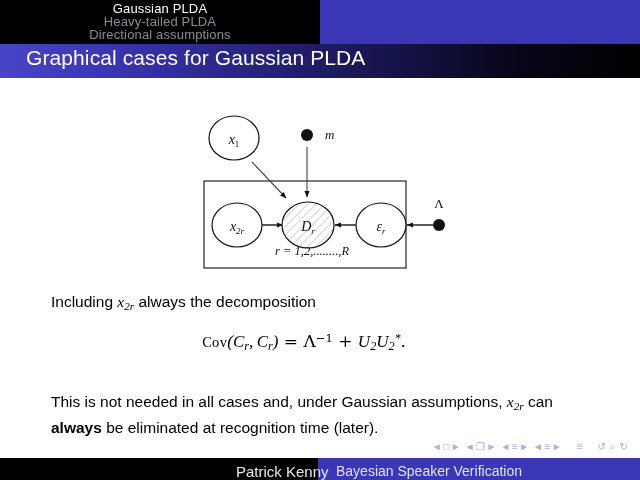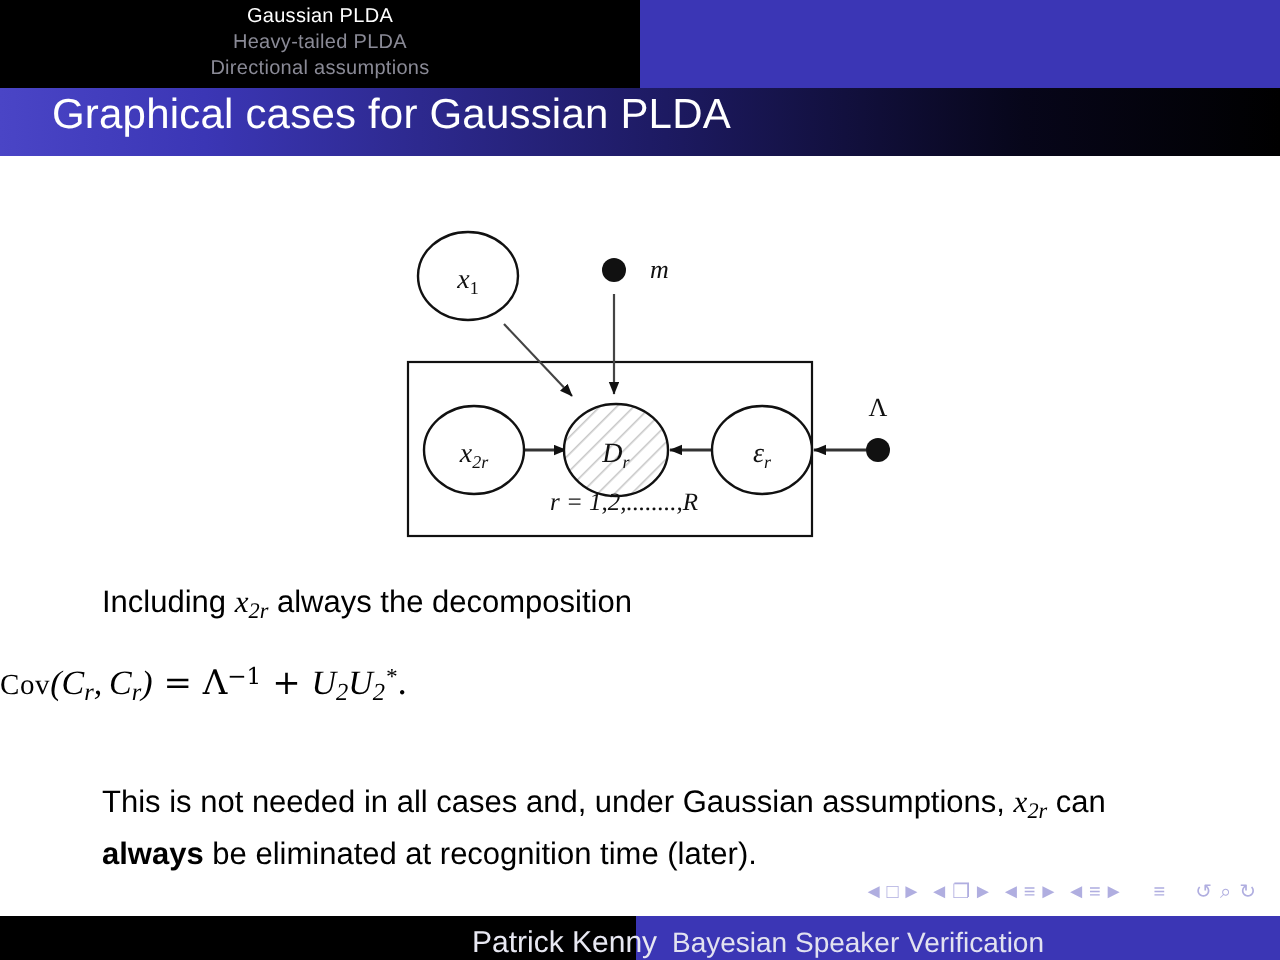--- a/index.html
+++ b/index.html
@@ -19,21 +19,21 @@
   .headbar .blackpanel{
     position:absolute;left:0;top:0;width:320px;height:44px;
     background:#000000;
   }
   .navlist{
     position:absolute;left:0;top:0;width:320px;height:44px;
     display:flex;flex-direction:column;align-items:center;justify-content:flex-start;
     padding-top:2px;box-sizing:border-box;
   }
   .navlist div{
-    font-size:10px;line-height:13px;letter-spacing:.15px;
+    font-size:13px;line-height:13px;letter-spacing:.15px;
     white-space:nowrap;
   }
   .nav-active{color:#ffffff;}
   .nav-dim{color:#8a8a96;}
 
   
   .titlebar{
     position:absolute;left:0;top:44px;width:640px;height:34px;
     background:linear-gradient(to right,#4a45c6 0%,#3b36b5 16%,#1d1a62 52%,#07061a 80%,#000000 100%);
   }
@@ -47,21 +47,21 @@
   .diagram{position:absolute;left:194px;top:105px;width:270px;height:170px;}
   .diagram svg{display:block;}
 
   
   .line1{
     position:absolute;left:51px;top:293px;
     font-size:15.5px;color:#000;white-space:nowrap;
   }
   .equation{
     position:absolute;left:0;top:331px;width:608px;
-    text-align:left;font-size:17px;color:#000;
+    text-align:center;font-size:17px;color:#000;
     font-family:"DejaVu Serif", serif;
   }
   .equation .op{font-family:"Liberation Serif",serif;font-size:14.5px;letter-spacing:.3px;}
   .para{
     position:absolute;left:51px;top:391px;width:545px;
     font-size:15.5px;line-height:22px;color:#000;
   }
   i.mathit{font-family:"Liberation Serif",serif;font-style:italic;}
   .sub{font-size:.72em;vertical-align:-0.25em;}
   .sup{font-size:.68em;vertical-align:0.45em;}

